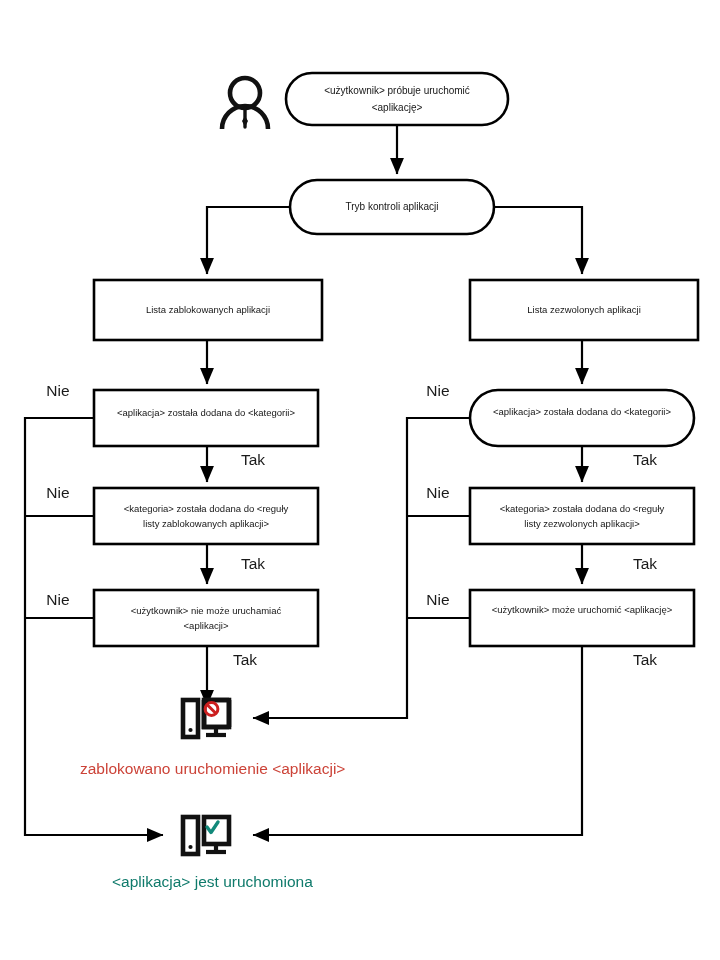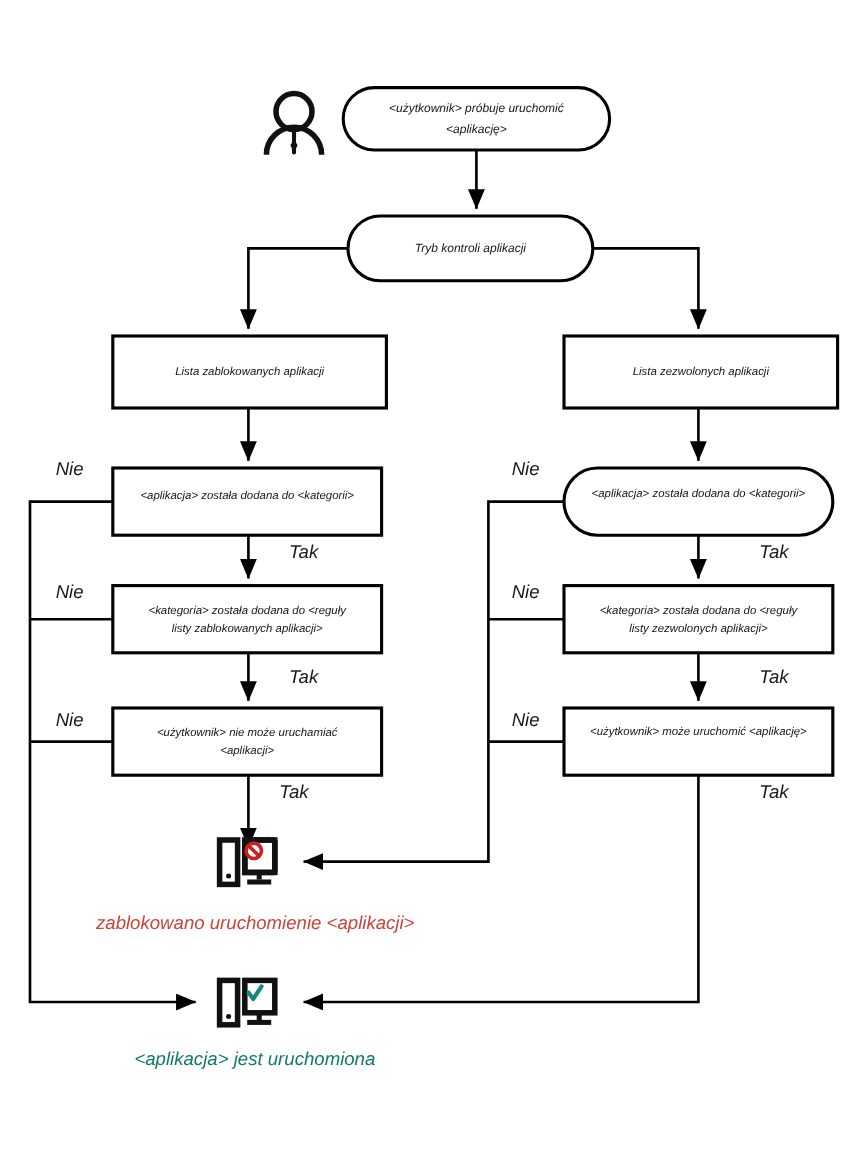--- a/index.html
+++ b/index.html
@@ -10,21 +10,20 @@
   body {
     width: 720px;
     height: 960px;
     font-family: "Liberation Sans", sans-serif;
     overflow: hidden;
   }
   #diagram-root {
     position: relative;
     width: 720px;
     height: 960px;
-    font-style: italic;
   }
   svg.flow {
     display: block;
     width: 720px;
     height: 960px;
   }
   .node-shape {
     fill: #ffffff;
     stroke: #000000;
     stroke-width: 2.6;

